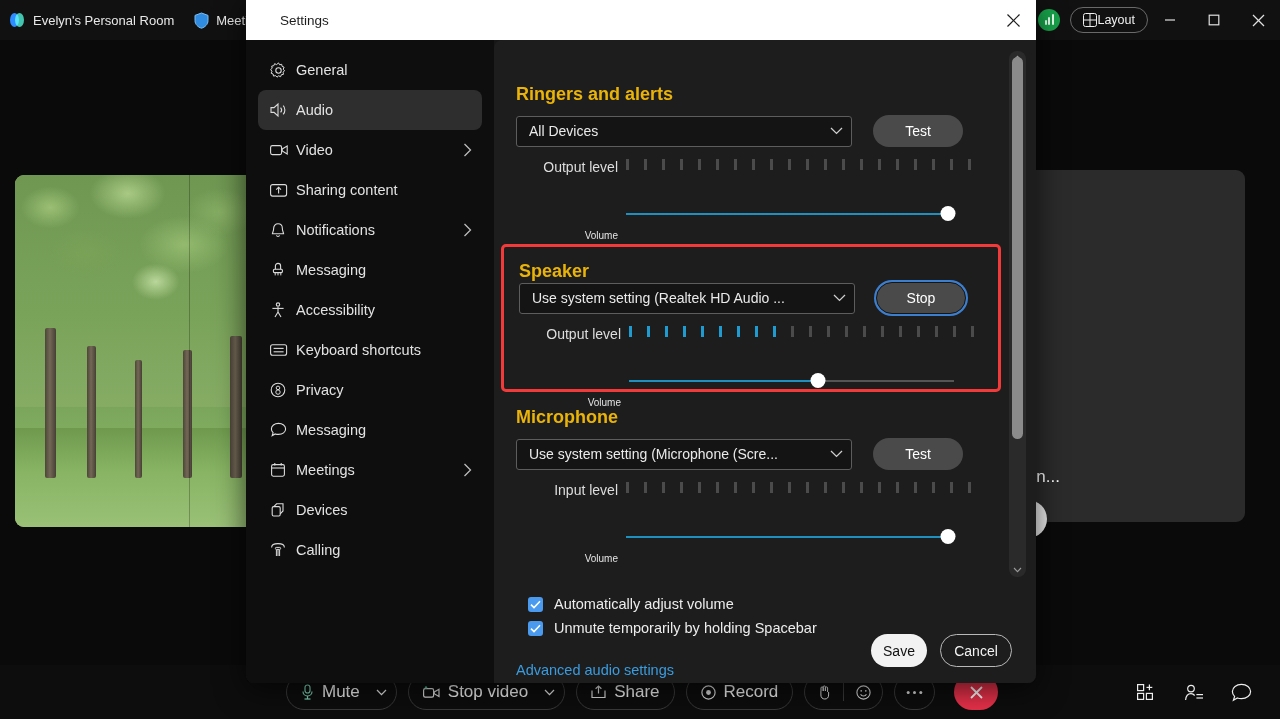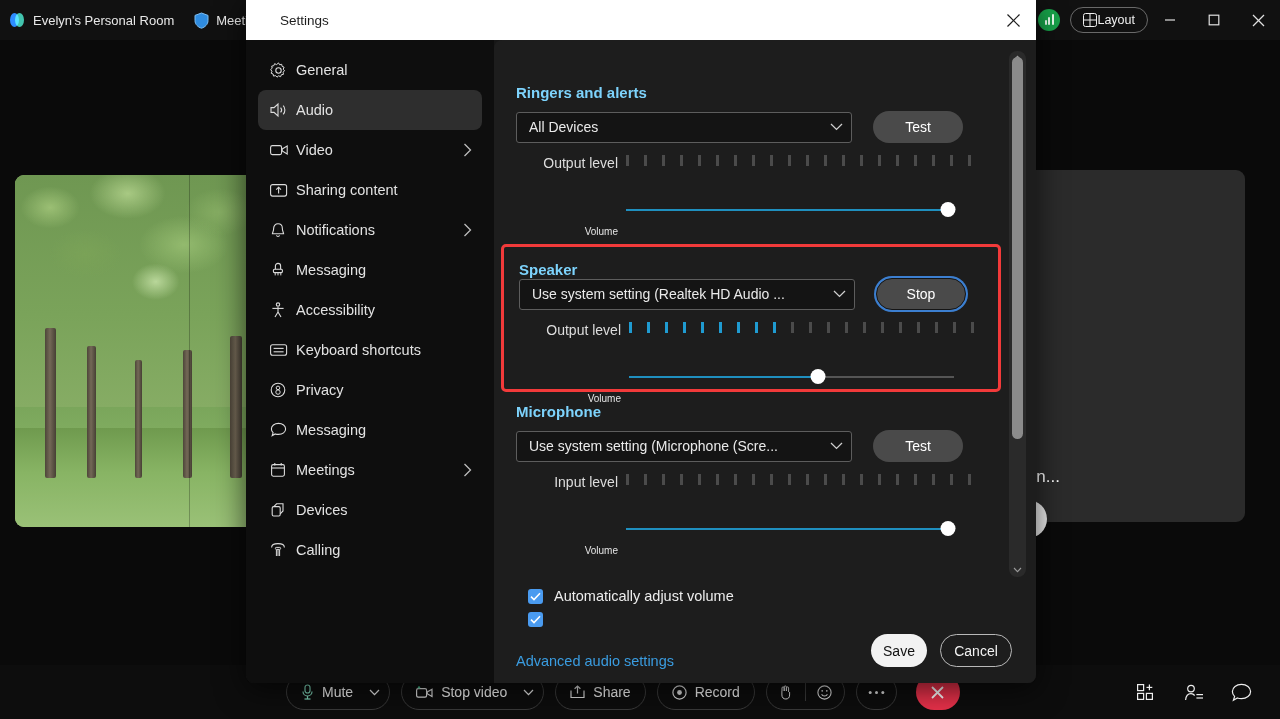--- a/index.html
+++ b/index.html
@@ -117,21 +117,21 @@
   #bottombar {
     position: absolute; left: 0; bottom: 0; width: 1280px; height: 54px;
     background: #0d0d0d;
     display: flex; align-items: center;
   }
   .bb-group { display: flex; align-items: center; gap: 11px; margin-left: 286px; }
   .bb-btn {
     display: flex; align-items: center; gap: 8px;
     height: 36px; padding: 0 14px;
     border: 1px solid #3a3a3a; border-radius: 18px;
-    color: #f2f2f2; font-size: 14px; white-space: nowrap;
+    color: #f2f2f2; font-size: 17px; white-space: nowrap;
   }
   .bb-btn.split { padding-right: 9px; }
   .bb-icononly { padding: 0 11px; gap: 0; }
   .bb-pair { display: flex; align-items: center; border: 1px solid #3a3a3a; border-radius: 18px; height: 36px; }
   .bb-pair > div { display: flex; align-items: center; justify-content: center; width: 38px; height: 100%; color: #f2f2f2; }
   .bb-pair .sep { width: 1px; height: 18px; background: #3a3a3a; }
   .bb-end {
     width: 44px; height: 36px; border-radius: 18px; background: #e8314a;
     display: flex; align-items: center; justify-content: center; color: #fff;
     margin-left: 8px;
@@ -167,21 +167,21 @@
   .nav-ico { width: 26px; flex: 0 0 auto; display: flex; align-items: center; color: #dcdcdc; }
   .nav-label { flex: 1 1 auto; }
   .nav-chev { color: #bdbdbd; display: flex; align-items: center; }
 
   
   #dlg-content {
     flex: 1 1 auto; background: #1d1d1d; border-top-left-radius: 8px;
     position: relative; padding: 44px 0 0 0;
   }
   .sec { padding: 0 30px 0 22px; }
-  .sec-title { font-size: 15px; color: #7dd3fc; font-weight: bold; margin-bottom: 10px; }
+  .sec-title { font-size: 18px; color: #eab308; font-weight: bold; margin-bottom: 10px; }
   .row { display: flex; align-items: center; }
   .select {
     width: 336px; height: 31px; background: #141414; border: 1px solid #5d5d5d;
     border-radius: 3px; display: flex; align-items: center; padding: 0 8px 0 12px;
     color: #eaeaea; font-size: 14px;
   }
   .select .sv { flex: 1 1 auto; overflow: hidden; white-space: nowrap; }
   .select .chev { color: #cfcfcf; display: flex; }
   .testbtn {
     width: 90px; height: 32px; margin-left: 21px; border-radius: 16px;
@@ -767,20 +767,21 @@
                 </svg>
             </span>
             <span class="cl">Automatically adjust volume</span>
           </div>
           <div class="checkrow">
             <span class="cbox">
               <svg width="11" height="9" viewBox="0 0 11 9">
                   <polyline points="1,4.6 4,7.6 10,1.3" fill="none" stroke="#fff" stroke-width="1.5"></polyline>
                 </svg>
             </span>
+            <span class="cl">Unmute temporarily by holding Spacebar</span>
           </div>
         </div>
 
         <div class="sec" style="margin-top:25px">
           <span class="adv-link">Advanced audio settings</span>
         </div>
 
         <div id="dlg-scroll">
           <div class="arr">
             <svg width="9" height="6" viewBox="0 0 9 6">

